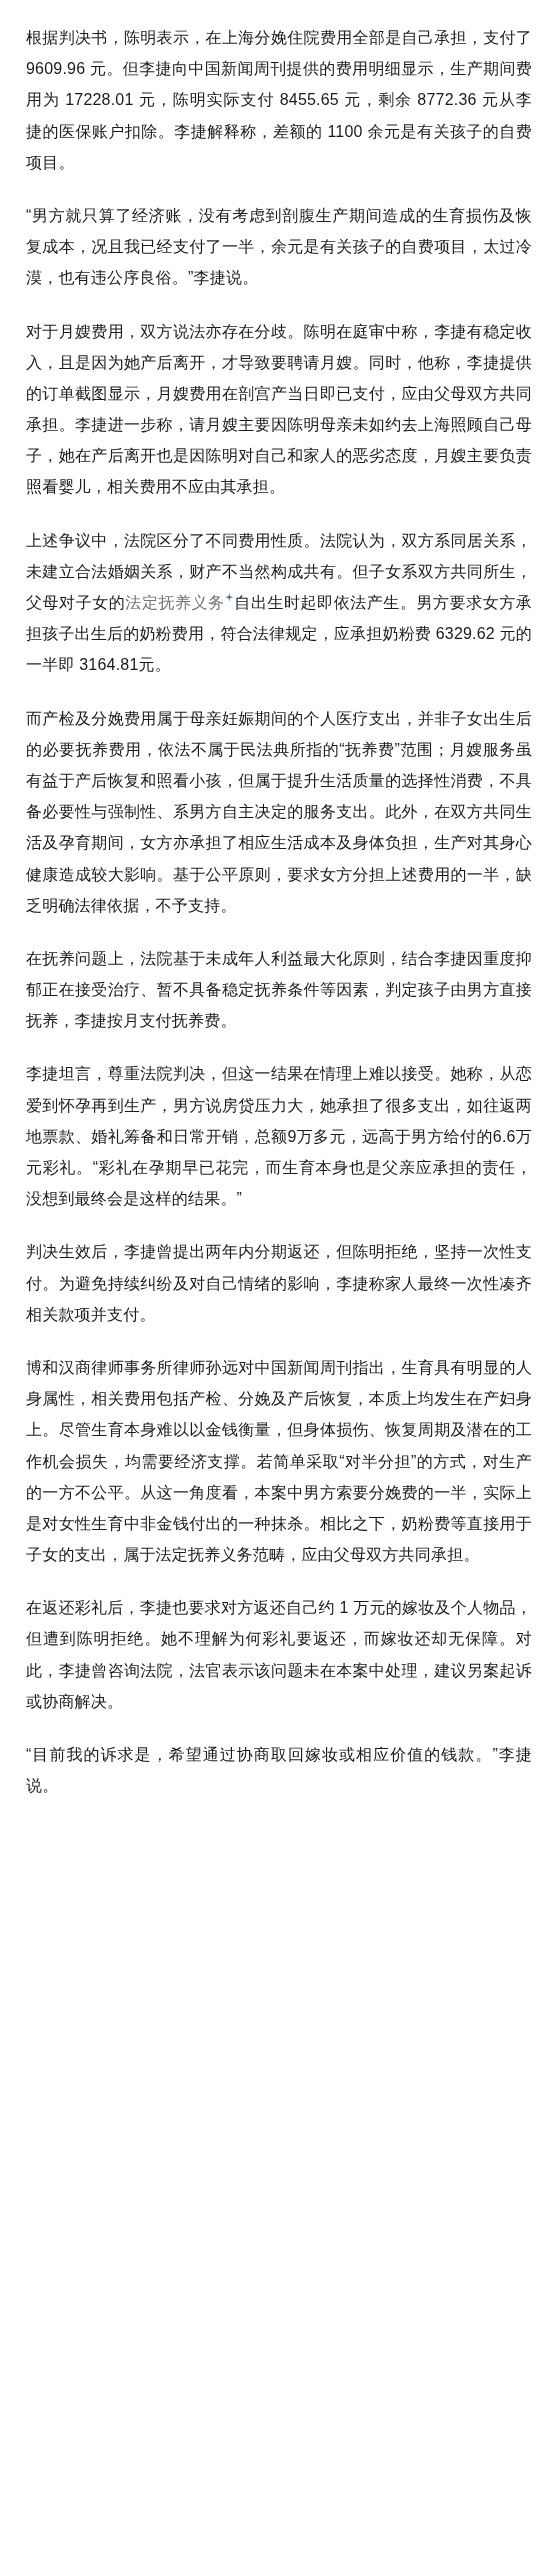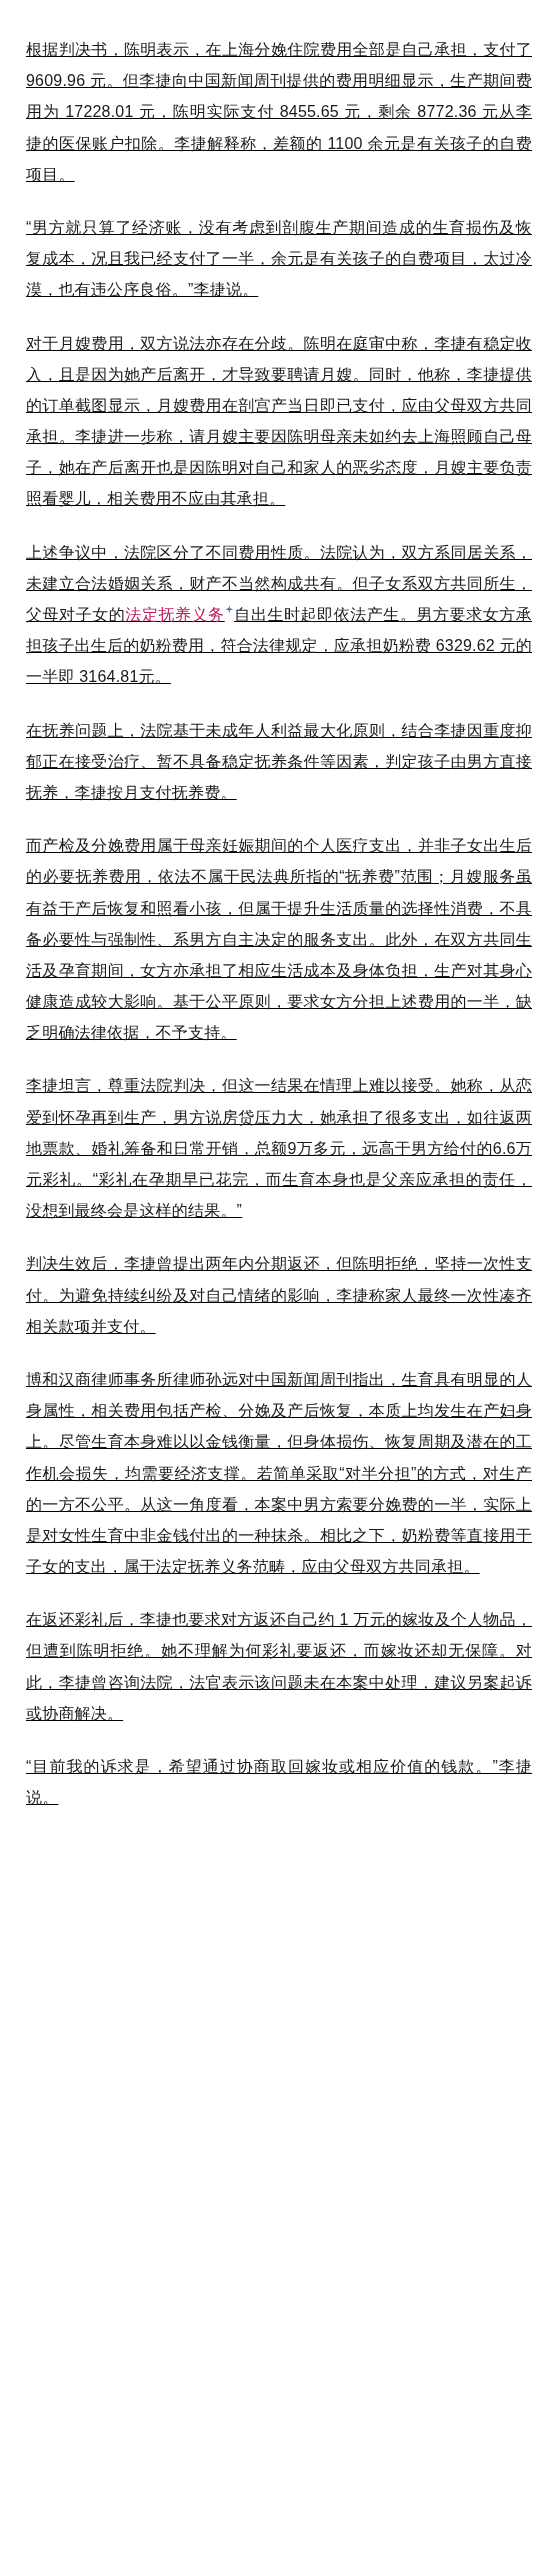--- a/index.html
+++ b/index.html
@@ -7,39 +7,38 @@
     padding: 0;
     background: #ffffff;
   }
   body {
     width: 558px;
     font-family: "Liberation Sans", "DejaVu Sans", sans-serif;
   }
   #article {
     width: 558px;
     box-sizing: border-box;
-    padding: 34px 26px 31px 26px;
+    padding: 22px 26px 31px 26px;
     background: #ffffff;
-    text-decoration: underline;
   }
   .para {
     font-size: 16px;
     line-height: 1.95;
     color: #1a1a1a;
     margin: 0 0 22px 0;
     text-align: justify;
     text-justify: inter-ideograph;
     letter-spacing: 0.2px;
     word-break: break-all;
   }
   .para:last-child {
     margin-bottom: 12px;
   }
   .link {
-    color: #be185d;
+    color: #737373;
     text-decoration: none;
     position: relative;
   }
   .link .sparkle {
     display: inline-block;
     width: 8.5px;
     height: 8.5px;
     margin-left: 0.8px;
     vertical-align: super;
     font-size: 0;
@@ -57,23 +56,23 @@
   <p class="para">根据判决书，陈明表示，在上海分娩住院费用全部是自己承担，支付了 9609.96 元。但李捷向中国新闻周刊提供的费用明细显示，生产期间费用为 17228.01 元，陈明实际支付 8455.65 元，剩余 8772.36 元从李捷的医保账户扣除。李捷解释称，差额的 1100 余元是有关孩子的自费项目。</p>
 
   <p class="para">“男方就只算了经济账，没有考虑到剖腹生产期间造成的生育损伤及恢复成本，况且我已经支付了一半，余元是有关孩子的自费项目，太过冷漠，也有违公序良俗。”李捷说。</p>
 
   <p class="para">对于月嫂费用，双方说法亦存在分歧。陈明在庭审中称，李捷有稳定收入，且是因为她产后离开，才导致要聘请月嫂。同时，他称，李捷提供的订单截图显示，月嫂费用在剖宫产当日即已支付，应由父母双方共同承担。李捷进一步称，请月嫂主要因陈明母亲未如约去上海照顾自己母子，她在产后离开也是因陈明对自己和家人的恶劣态度，月嫂主要负责照看婴儿，相关费用不应由其承担。</p>
 
   <p class="para"><span>上述争议中，法院区分了不同费用性质。法院认为，双方系同居关系，未建立合法婚姻关系，财产不当然构成共有。但子女系双方共同所生，父母对子女的</span><a class="link" href="#"><span>法定抚养义务</span><span class="sparkle"><svg width="8.5" height="8.5" viewBox="0 0 12 12">
             <path d="M6 0 L7 4.6 L11.5 6 L7 7.4 L6 12 L5 7.4 L0.5 6 L5 4.6 Z" fill="#3a6fb0"></path>
           </svg></span></a><span>自出生时起即依法产生。男方要求女方承担孩子出生后的奶粉费用，符合法律规定，应承担奶粉费 6329.62 元的一半即 3164.81元。</span></p>
 
+  <p class="para">而产检及分娩费用属于母亲妊娠期间的个人医疗支出，并非子女出生后的必要抚养费用，依法不属于民法典所指的“抚养费”范围；月嫂服务虽有益于产后恢复和照看小孩，但属于提升生活质量的选择性消费，不具备必要性与强制性、系男方自主决定的服务支出。此外，在双方共同生活及孕育期间，女方亦承担了相应生活成本及身体负担，生产对其身心健康造成较大影响。基于公平原则，要求女方分担上述费用的一半，缺乏明确法律依据，不予支持。</p>
+
   <p class="para">在抚养问题上，法院基于未成年人利益最大化原则，结合李捷因重度抑郁正在接受治疗、暂不具备稳定抚养条件等因素，判定孩子由男方直接抚养，李捷按月支付抚养费。</p>
-
-  <p class="para">而产检及分娩费用属于母亲妊娠期间的个人医疗支出，并非子女出生后的必要抚养费用，依法不属于民法典所指的“抚养费”范围；月嫂服务虽有益于产后恢复和照看小孩，但属于提升生活质量的选择性消费，不具备必要性与强制性、系男方自主决定的服务支出。此外，在双方共同生活及孕育期间，女方亦承担了相应生活成本及身体负担，生产对其身心健康造成较大影响。基于公平原则，要求女方分担上述费用的一半，缺乏明确法律依据，不予支持。</p>
 
   <p class="para">李捷坦言，尊重法院判决，但这一结果在情理上难以接受。她称，从恋爱到怀孕再到生产，男方说房贷压力大，她承担了很多支出，如往返两地票款、婚礼筹备和日常开销，总额9万多元，远高于男方给付的6.6万元彩礼。“彩礼在孕期早已花完，而生育本身也是父亲应承担的责任，没想到最终会是这样的结果。”</p>
 
   <p class="para">判决生效后，李捷曾提出两年内分期返还，但陈明拒绝，坚持一次性支付。为避免持续纠纷及对自己情绪的影响，李捷称家人最终一次性凑齐相关款项并支付。</p>
 
   <p class="para">博和汉商律师事务所律师孙远对中国新闻周刊指出，生育具有明显的人身属性，相关费用包括产检、分娩及产后恢复，本质上均发生在产妇身上。尽管生育本身难以以金钱衡量，但身体损伤、恢复周期及潜在的工作机会损失，均需要经济支撑。若简单采取“对半分担”的方式，对生产的一方不公平。从这一角度看，本案中男方索要分娩费的一半，实际上是对女性生育中非金钱付出的一种抹杀。相比之下，奶粉费等直接用于子女的支出，属于法定抚养义务范畴，应由父母双方共同承担。</p>
 
   <p class="para">在返还彩礼后，李捷也要求对方返还自己约 1 万元的嫁妆及个人物品，但遭到陈明拒绝。她不理解为何彩礼要返还，而嫁妆还却无保障。对此，李捷曾咨询法院，法官表示该问题未在本案中处理，建议另案起诉或协商解决。</p>
 
   <p class="para">“目前我的诉求是，希望通过协商取回嫁妆或相应价值的钱款。”李捷说。</p>

